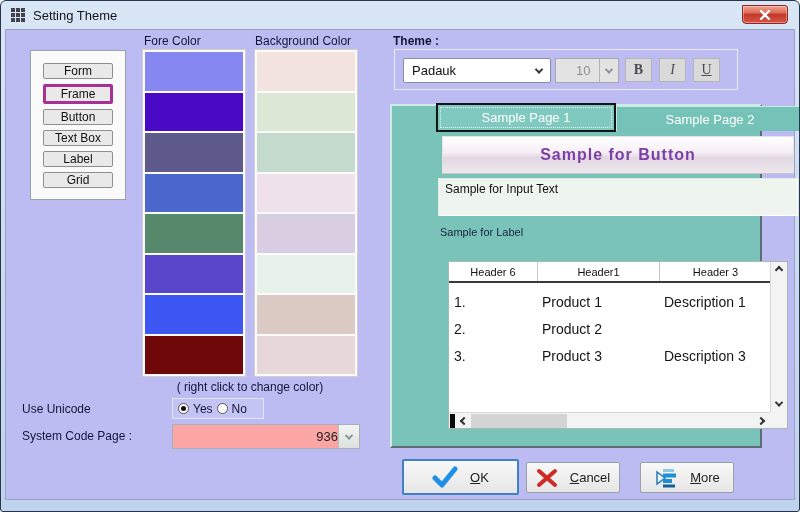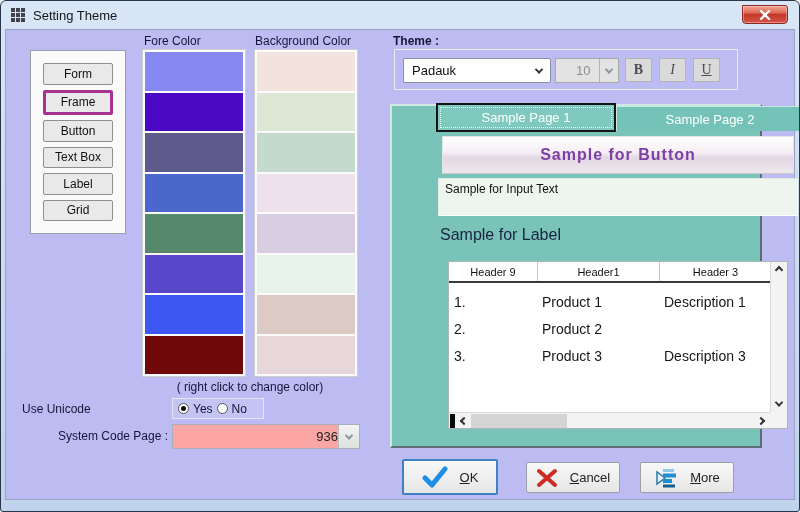--- a/index.html
+++ b/index.html
@@ -26,21 +26,21 @@
     display:flex; align-items:center; justify-content:center; cursor:pointer; }
 
   
   .client { position:absolute; left:4px; top:28px; width:790px; height:471px;
     background:#bcbcf2; border:1px solid #98a2c2; }
   .client .abs { position:absolute; }
 
   .lbl { font-size:12px; color:#15153a; }
 
   
-  .cat-panel { left:24px; top:20px; width:96px; height:184px;
+  .cat-panel { left:24px; top:20px; width:96px; height:150px;
     background:#fafafa; border:1px solid #9aa0a8; padding:12px;
     display:flex; flex-direction:column; gap:5px; }
   .cat-btn { flex:1; background:#e9e9e9; border:1px solid #8f8f8f; border-radius:2px;
     font-size:12px; color:#111; display:flex; align-items:center; justify-content:center;
     cursor:pointer; font-family:"Liberation Sans",sans-serif; }
   .cat-btn.selected { border:3px solid #a83292; }
 
   
   .swatch-col { top:19px; width:104px; height:328px; background:#fbfbfb;
     border:1px solid #cfcfcf; padding:2px; display:flex; flex-direction:column; gap:2px; }
@@ -108,21 +108,21 @@
     border-right:1px solid #4e6e66; }
 
   .sample-button { left:10px; top:30px; width:352px; height:38px;
     background:linear-gradient(180deg,#ffffff 0%,#f6eff5 42%,#e2d7e2 58%,#eee7ec 100%);
     border:1px solid #e4e4e4; border-bottom-color:#c9c9c9;
     display:flex; align-items:center; justify-content:center;
     font-size:16px; font-weight:bold; letter-spacing:1px; color:#7b3fa5; cursor:pointer; }
   .sample-input { left:6px; top:72px; width:360px; height:38px; background:#eef4ee;
     border:1px solid #e2ece4; border-right-color:#fff; border-bottom-color:#fff;
     font-size:12px; color:#111; padding:3px 0 0 6px; cursor:text; }
-  .sample-label { left:8px; top:120px; font-size:16px; color:#1a2440; }
+  .sample-label { left:8px; top:120px; font-size:11px; color:#1a2440; }
 
   
   .grid { left:16px; top:155px; width:340px; height:168px; background:#fff;
     border:1px solid #aab8b4; }
   .grid-header { position:absolute; left:0; top:0; width:322px; height:21px;
     display:grid; grid-template-columns:89px 122px 111px;
     border-bottom:2px solid #3a3a3a; }
   .grid-header div { font-size:11px; color:#111; display:flex; align-items:center;
     justify-content:center; border-right:1px solid #c6c6c6; }
   .grid-header div:last-child { border-right:none; }
@@ -142,21 +142,21 @@
   .hsb .a-left { margin:0 4px 0 6px; }
   .hsb .thumb { width:96px; height:14px; background:#d4d4d4; }
   .hsb .a-right { position:absolute; right:6px; }
   .sb-corner { position:absolute; right:0; bottom:0; width:17px; height:16px;
     background:#f3f3f3; }
 
   
   .action { background:linear-gradient(#f8f8f8,#e6e6e6); border:1px solid #9aa0a8;
     border-radius:2px; display:flex; align-items:center; justify-content:center;
     gap:12px; font-size:13px; color:#222; cursor:pointer; }
-  .action.ok { left:396px; top:429px; width:96px; height:36px;
+  .action.ok { left:396px; top:429px; width:117px; height:36px;
     border:2px solid #3e82c4; }
   .action.cancel { left:520px; top:432px; width:94px; height:31px; }
   .action.more { left:634px; top:432px; width:94px; height:31px; }
   .action .u1 { text-decoration:underline; }
 </style>
 </head>
 <body>
 
 <div class="window">
 
@@ -219,21 +219,21 @@
     <div class="abs lbl" style="left:136px; top:350px; width:216px; text-align:center;">( right click to change color)</div>
 
     <div class="abs lbl" style="left:16px; top:372px;">Use Unicode</div>
     <div class="abs radio-group">
       <span class="radio checked"></span>
       <span>Yes</span>
       <span class="radio"></span>
       <span>No</span>
     </div>
 
-    <div class="abs lbl" style="left:16px; top:399px;margin-left:36px;">System Code Page :</div>
+    <div class="abs lbl" style="left:16px; top:399px;">System Code Page :</div>
     <div class="abs combo" style="left:166px; top:394px; width:188px; height:25px;">
       <span class="value">936</span>
       <span class="arrow-box">
           <span class="chev down gray"></span>
         </span>
     </div>
 
     <div class="abs lbl" style="left:387px; top:4px; font-weight:bold;">Theme :</div>
     <div class="abs font-panel">
       <div class="font-combo">
@@ -254,21 +254,21 @@
     <div class="abs teal-panel">
       <div class="rel tab active">Sample Page 1</div>
       <div class="rel tab inactive">Sample Page 2</div>
 
       <div class="rel sample-button">Sample for Button</div>
       <div class="rel sample-input">Sample for Input Text</div>
       <div class="rel sample-label">Sample for Label</div>
 
       <div class="rel grid">
         <div class="grid-header">
-          <div>Header 9</div>
+          <div>Header 6</div>
           <div>Header1</div>
           <div>Header 3</div>
         </div>
         <div class="grid-row" style="top:26px;">
           <div class="c0">1.</div>
           <div class="c1">Product 1</div>
           <div class="c2">Description 1</div>
         </div>
         <div class="grid-row" style="top:53px;">
           <div class="c0">2.</div>

